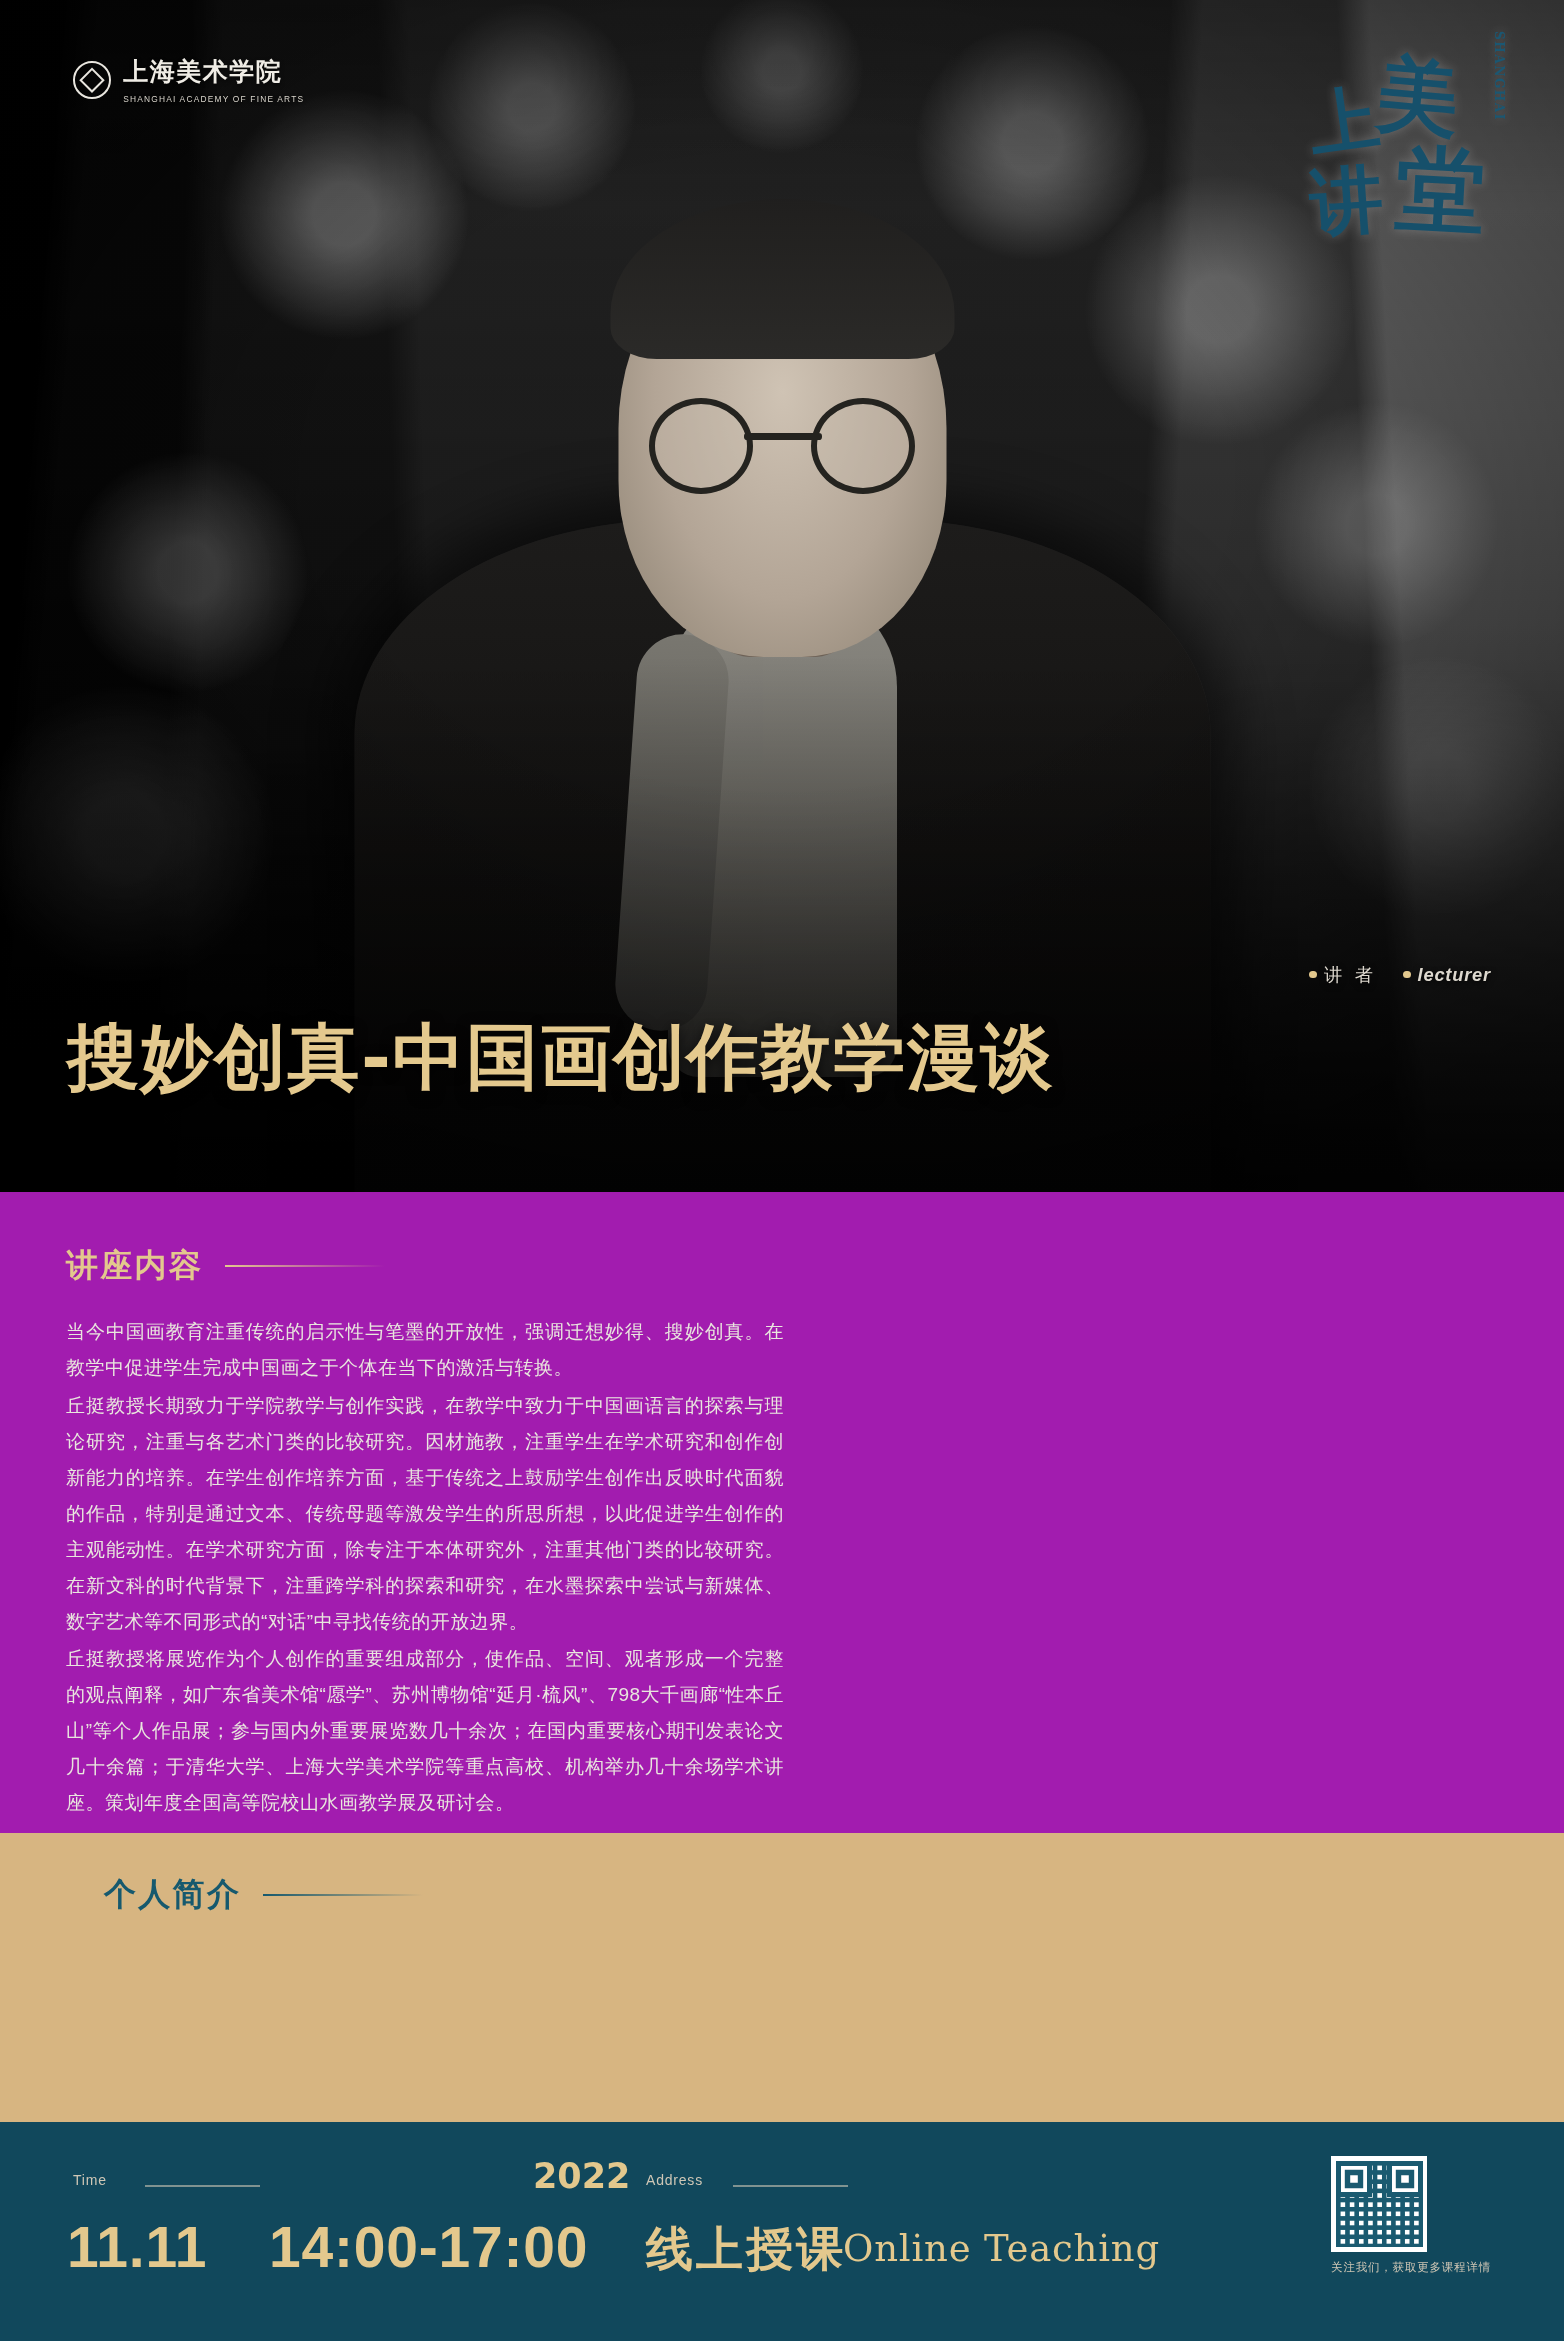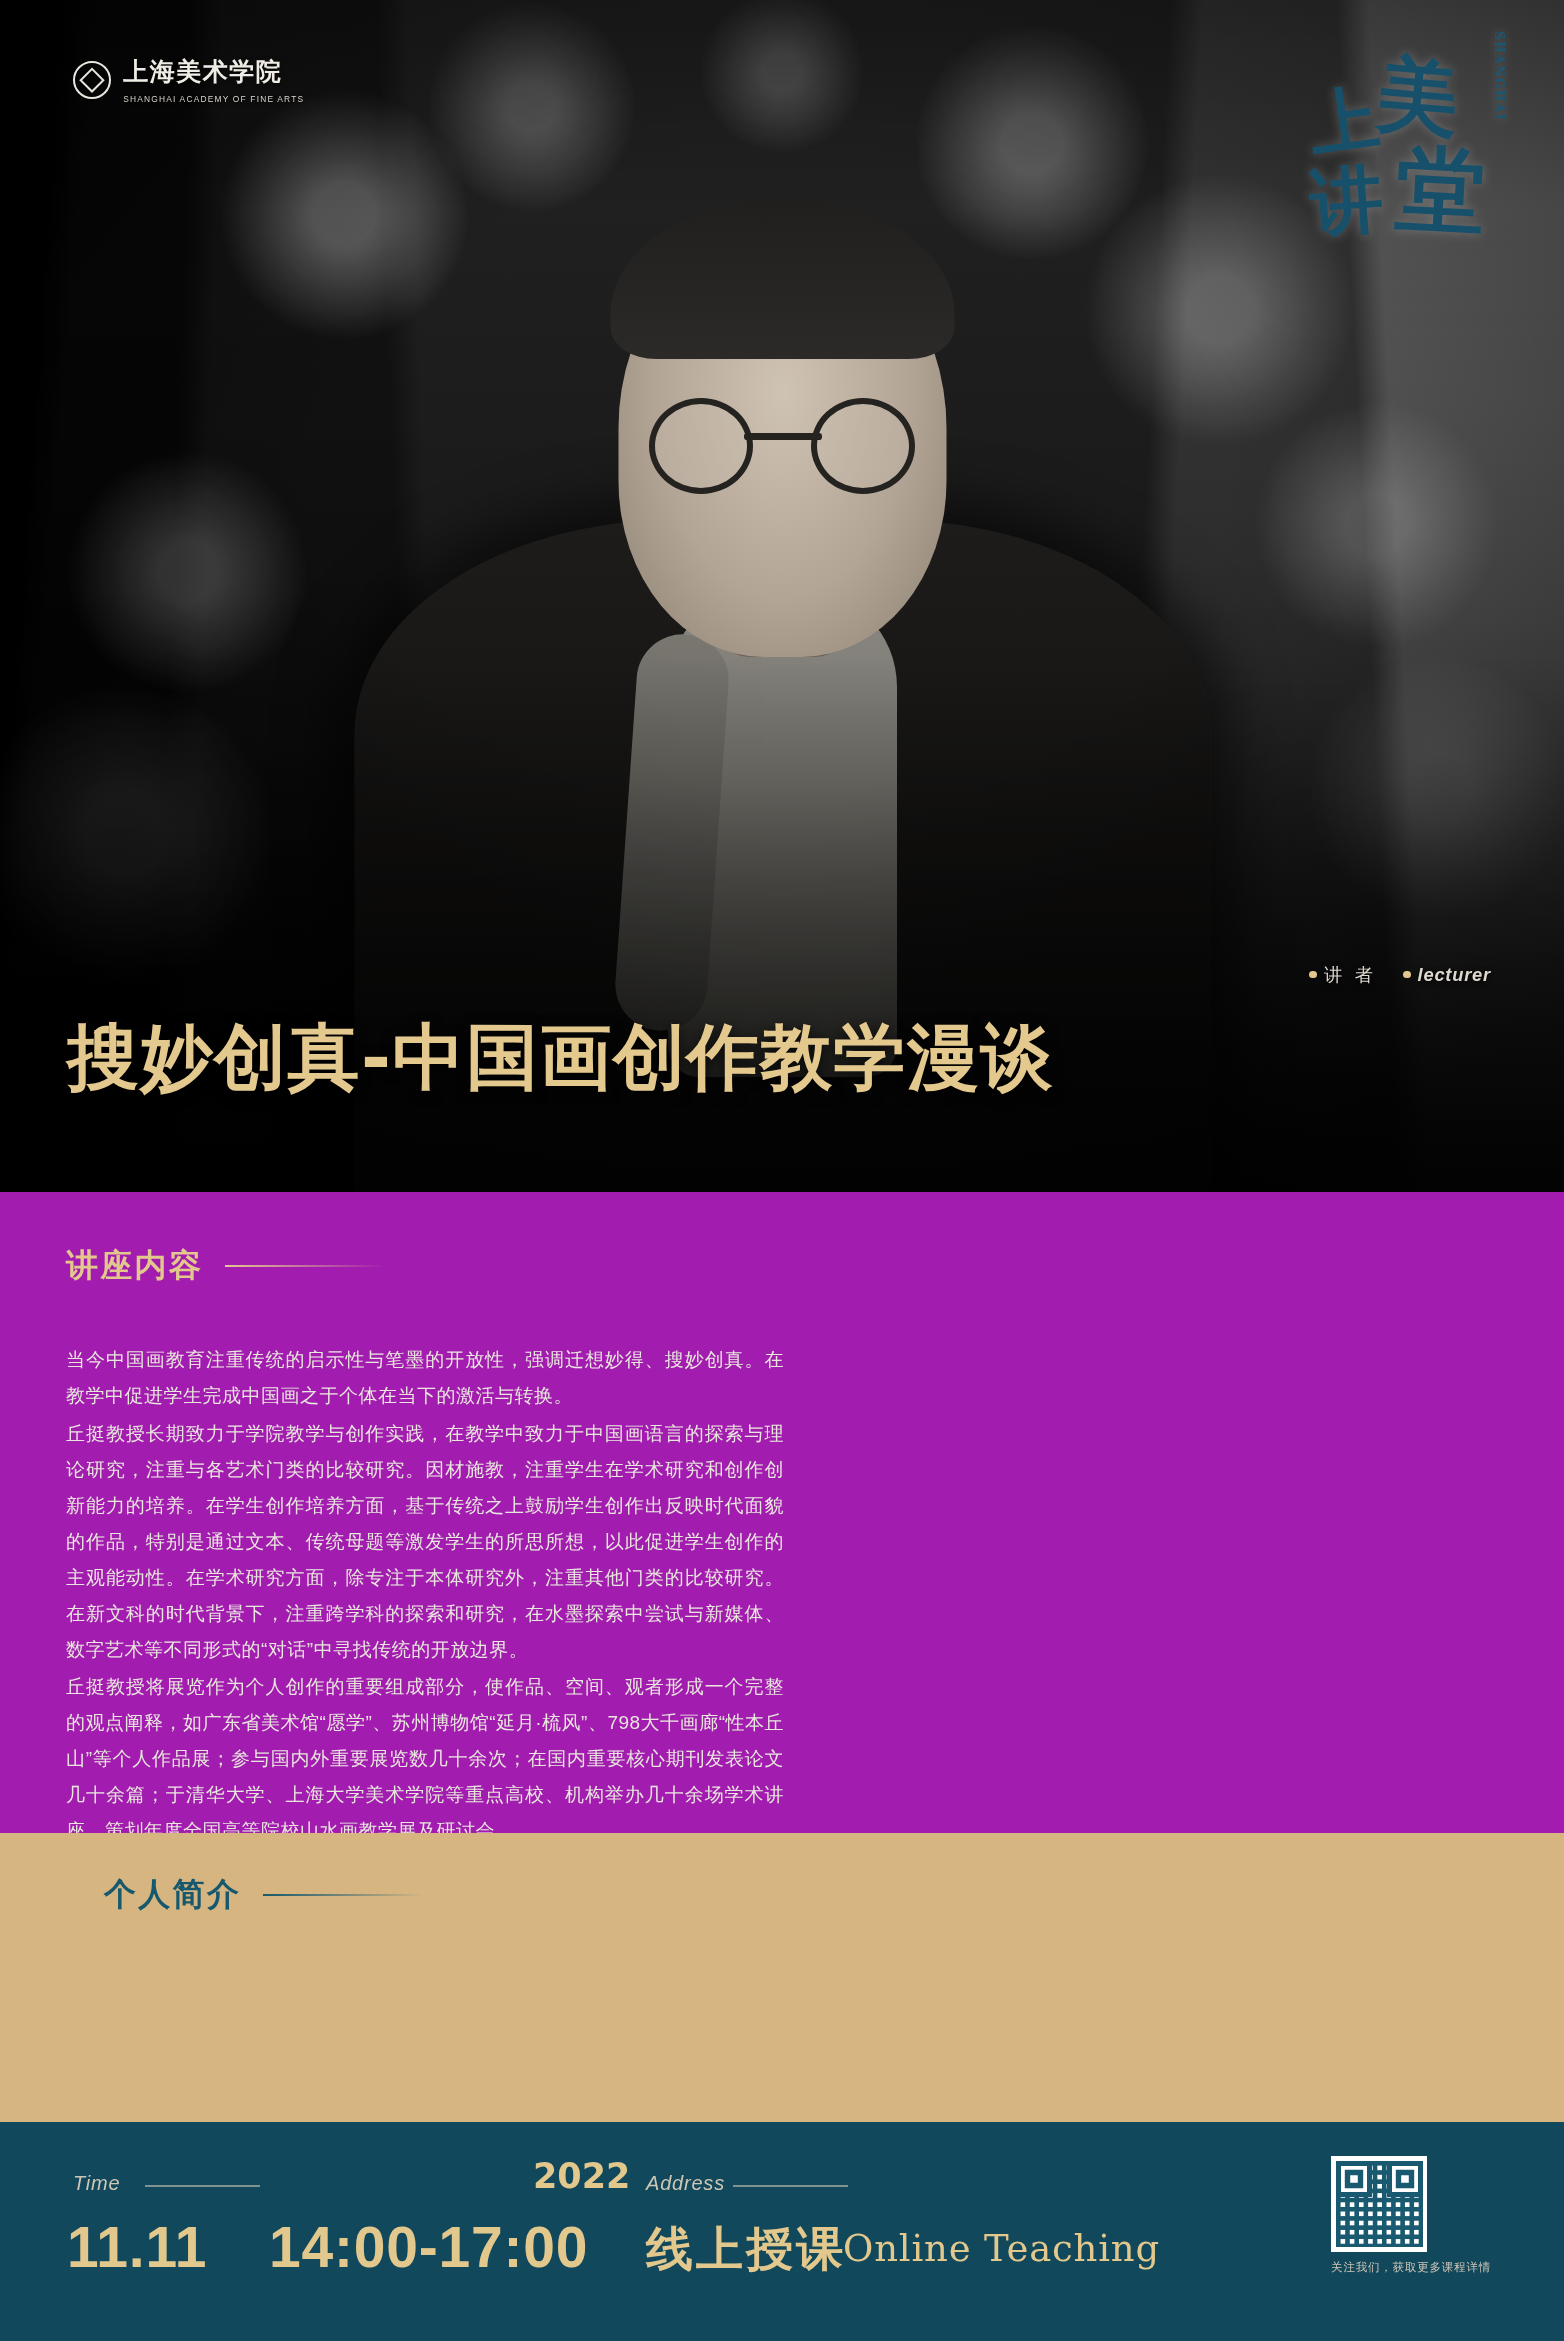--- a/index.html
+++ b/index.html
@@ -206,38 +206,37 @@
   .rule{height:1.5px;width:160px;}
 
   .sec-content .head-row{position:absolute;left:66px;top:52px;}
   .sec-content .head-cn{color:#e3c88d;}
   .sec-content .rule{background:linear-gradient(90deg,#e3c88d,rgba(227,200,141,0));}
 
   .body-col{
     position:absolute;left:66px;top:122px;width:718px;
     color:#e9e6de;font-size:19px;line-height:36px;letter-spacing:0.5px;
     text-align:justify;
-    margin-top:28px;
   }
   .body-col p{margin:0 0 1.5px 0;}
 
   .sec-personal .head-row{position:absolute;left:66px;top:40px;margin-left:38px;}
   .sec-personal .head-cn{color:#16596e;}
   .sec-personal .rule{background:linear-gradient(90deg,#16596e,rgba(22,89,110,0));}
   .pers-cols{
     position:absolute;left:66px;top:112px;width:1436px;
     display:flex;gap:53px;
   }
   .pers-cols .col{
     width:691px;color:#234a5a;font-size:19px;line-height:36px;text-align:justify;
   }
 
   
   .f-time-label,.f-addr-label{
-    position:absolute;color:#cfc7b6;font-size:20px;font-style:italic;letter-spacing:0.8px;
+    position:absolute;color:#cfc7b6;font-size:14px;letter-spacing:0.8px;
   }
   .f-time-label{left:73px;top:50px;}
   .f-addr-label{left:646px;top:50px;}
   .lbl-rule{
     position:absolute;height:1.5px;width:115px;background:rgba(220,210,190,.55);top:63px;
   }
   .lbl-rule.a{left:145px;}
   .lbl-rule.b{left:733px;}
 
   .f-year{

